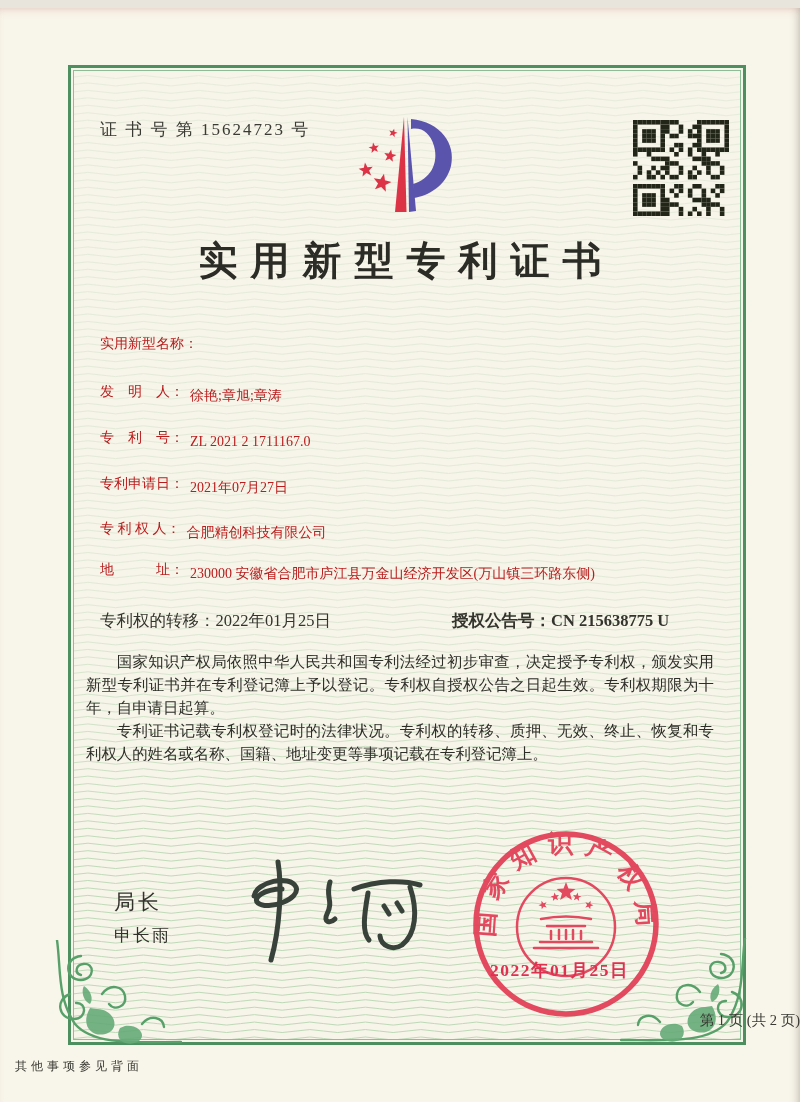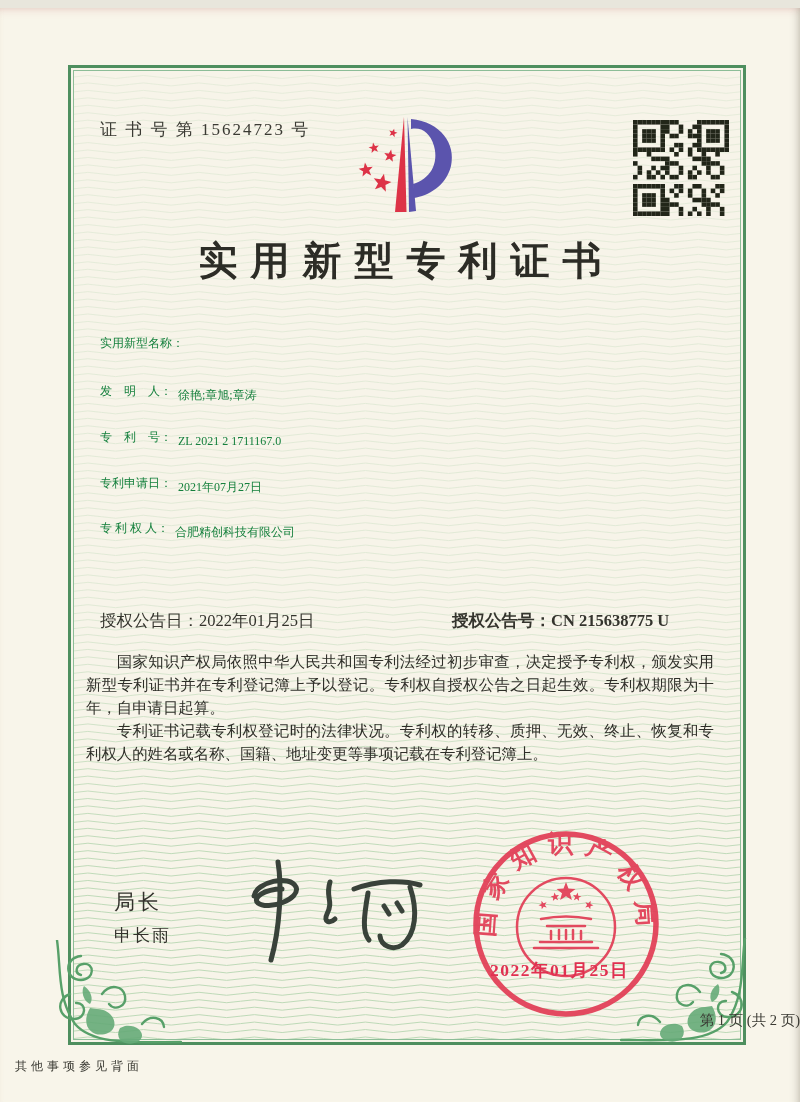--- a/index.html
+++ b/index.html
@@ -36,21 +36,21 @@
   }
   .logo { position:absolute; left:338px; top:104px; width:132px; height:114px; }
   .qr   { position:absolute; left:633px; top:112px; width:96px; height:96px; }
 
   .title {
     position:absolute; left:0; top:226px; width:100%;
     text-align:center; font-size:39px; font-weight:700;
     letter-spacing:13px; color:#2c2c26; white-space:nowrap; text-indent:13px;
   }
 
-  .field-row { position:absolute; left:100px; display:flex; font-size:12px; color:#15803d;text-align:center; }
+  .field-row { position:absolute; left:100px; display:flex; font-size:14px; color:#b91c1c;text-align:center; }
   .field-row .lbl { flex:0 0 auto; white-space:pre; }
   .field-row .val { margin-left:6px; max-width:480px; line-height:25px; }
   .row-0 { top:327px; } .row-1 { top:375px; } .row-2 { top:421px; }
   .row-3 { top:467px; } .row-4 { top:512px; } .row-5 { top:553px; }
 
   .grant-row { position:absolute; left:100px; top:602px; width:620px; font-size:16.5px; color:#34342d; }
   .grant-row .pair2 { position:absolute; left:352px; top:0;font-weight:bold; }
 
   .body-text {
     position:absolute; left:86px; top:642px; width:628px;
@@ -479,23 +479,27 @@
     <span class="val">ZL 2021 2 1711167.0</span>
   </div>
   <div class="field-row row-3">
     <span class="lbl">专利申请日：</span>
     <span class="val">2021年07月27日</span>
   </div>
   <div class="field-row row-4">
     <span class="lbl">专 利 权 人：</span>
     <span class="val">合肥精创科技有限公司</span>
   </div>
+  <div class="field-row row-5">
+    <span class="lbl">地　　　址：</span>
+    <span class="val">230000 安徽省合肥市庐江县万金山经济开发区(万山镇三环路东侧)</span>
+  </div>
 
   <div class="grant-row">
-    <span>授权公告日：</span><span>2022年01月25日</span>
+    <span>专利权的转移：</span><span>2022年01月25日</span>
     <span class="pair2"><span>授权公告号：</span><span>CN 215638775 U</span></span>
   </div>
 
   <div class="body-text">
     <p>国家知识产权局依照中华人民共和国专利法经过初步审查，决定授予专利权，颁发实用新型专利证书并在专利登记簿上予以登记。专利权自授权公告之日起生效。专利权期限为十年，自申请日起算。</p>
     <p>专利证书记载专利权登记时的法律状况。专利权的转移、质押、无效、终止、恢复和专利权人的姓名或名称、国籍、地址变更等事项记载在专利登记簿上。</p>
   </div>
 
   <div class="sig-title">局长</div>
   <div class="sig-name">申长雨</div>

